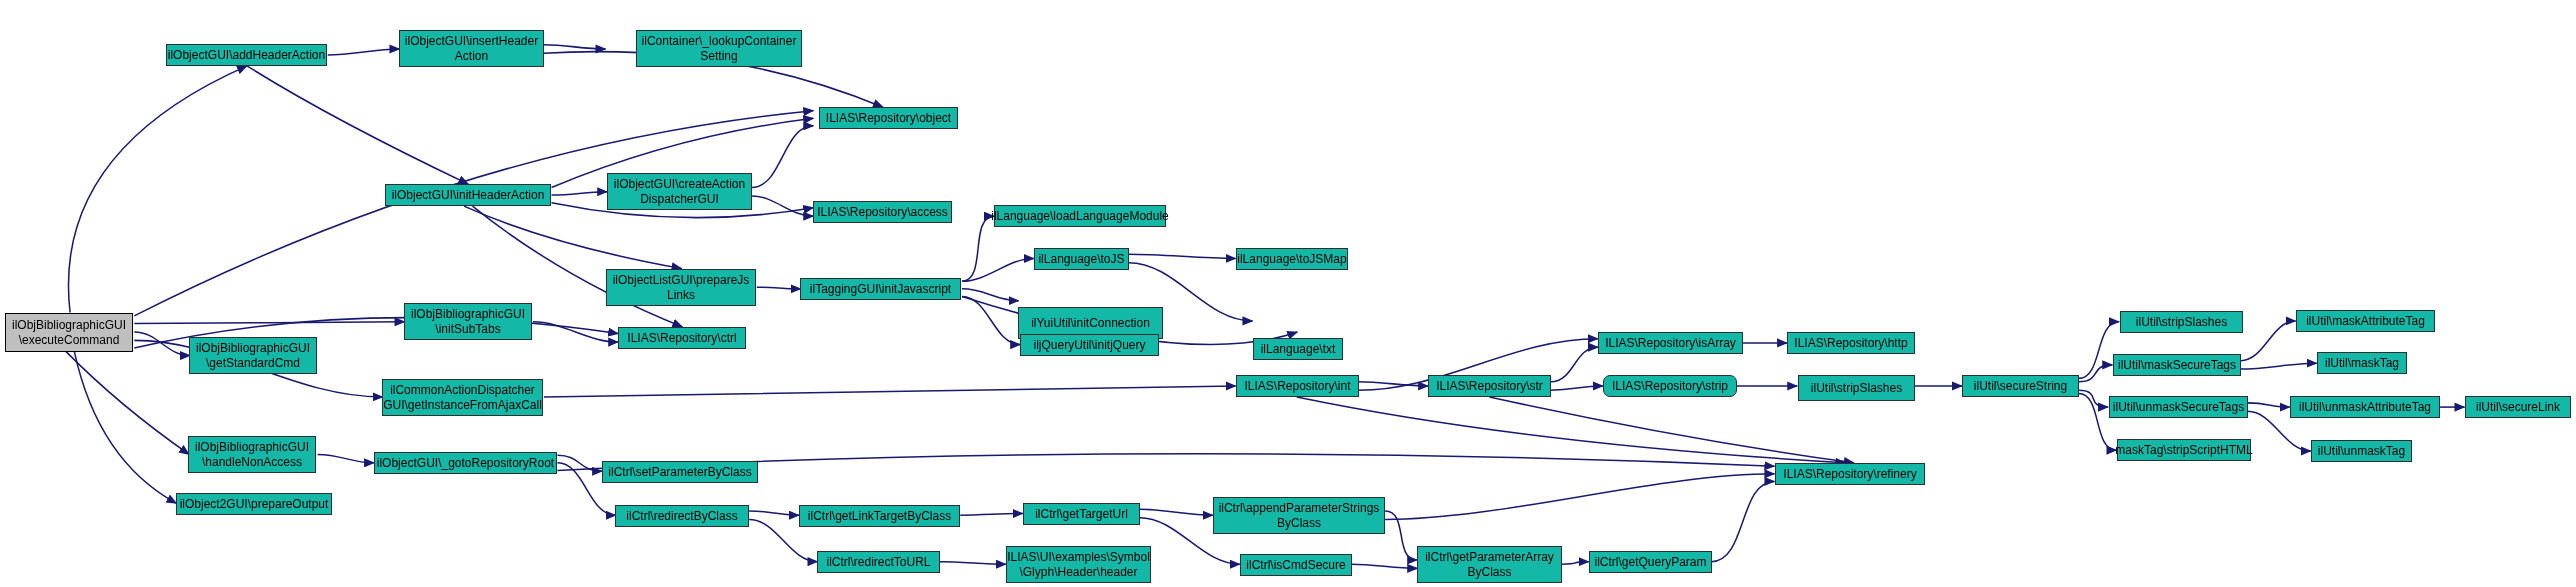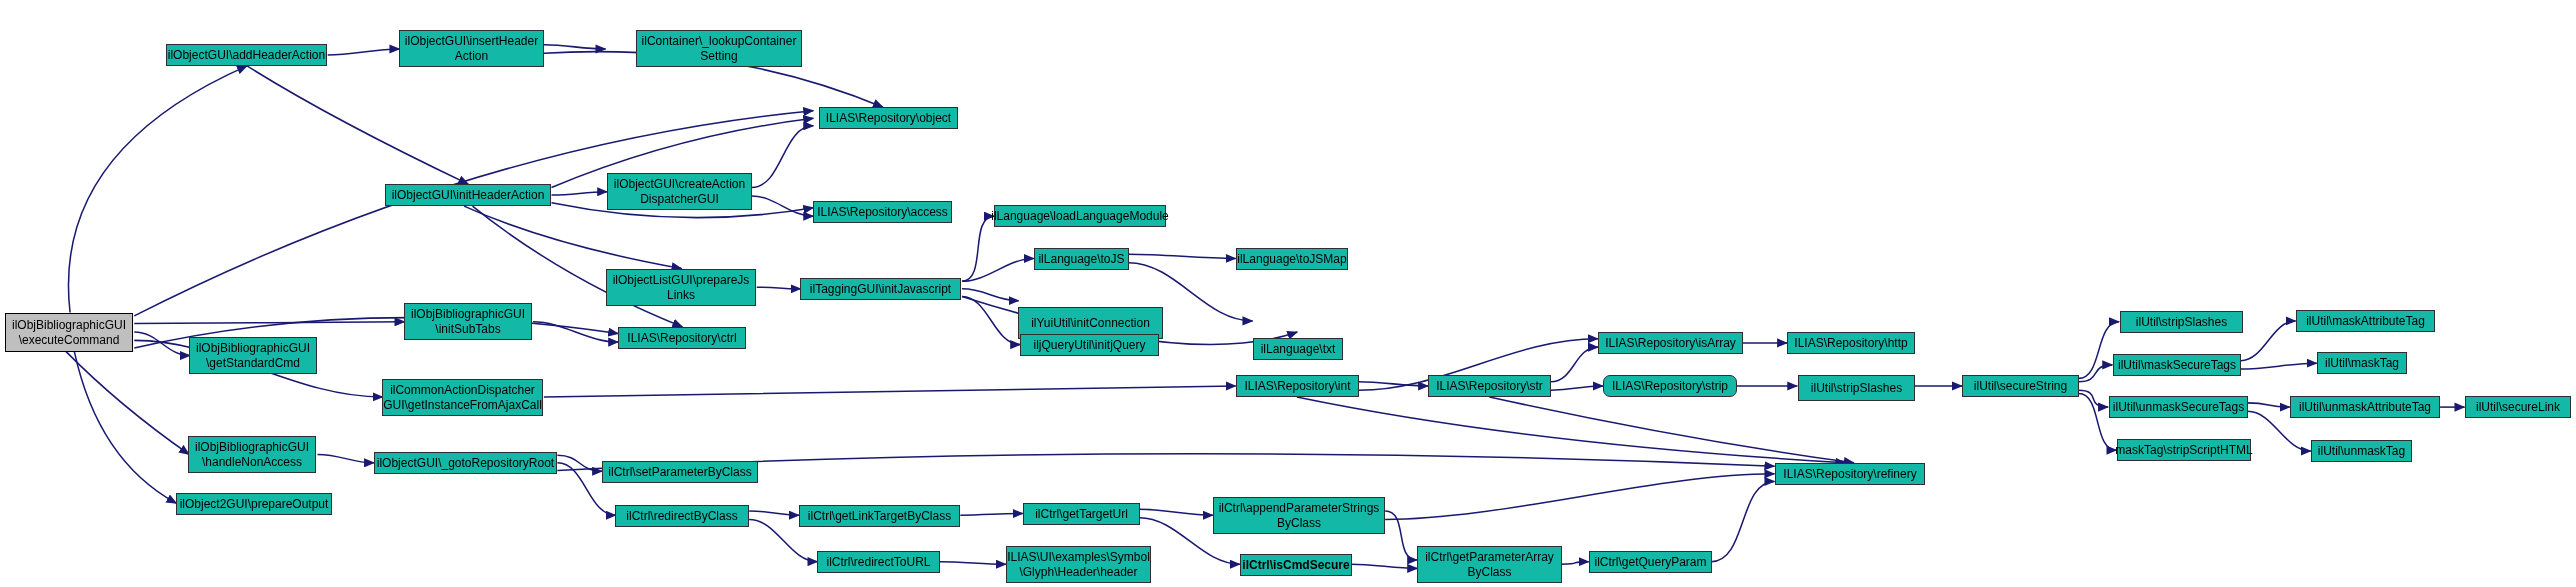--- a/index.html
+++ b/index.html
@@ -153,19 +153,19 @@
     <div class="node" style="left: 176px; top: 493px; width: 156px; height: 22px;"><span>ilObject2GUI\prepareOutput</span></div>
     <div class="node" style="left: 602px; top: 461px; width: 156px; height: 22px;"><span>ilCtrl\setParameterByClass</span></div>
     <div class="node" style="left: 615px; top: 505px; width: 134px; height: 22px;"><span>ilCtrl\redirectByClass</span></div>
     <div class="node" style="left: 799px; top: 505px; width: 161px; height: 22px;"><span>ilCtrl\getLinkTargetByClass</span></div>
     <div class="node" style="left: 817px; top: 551px; width: 123px; height: 22px;"><span>ilCtrl\redirectToURL</span></div>
     <div class="node" style="left: 1023px; top: 503px; width: 117px; height: 22px;"><span>ilCtrl\getTargetUrl</span></div>
     <div class="node" style="left: 1213px; top: 497px; width: 172px; height: 37px;"><span>ilCtrl\appendParameterStrings
 ByClass</span></div>
     <div class="node" style="left: 1006px; top: 546px; width: 145px; height: 37px;"><span>ILIAS\UI\examples\Symbol
 \Glyph\Header\header</span></div>
-    <div class="node" style="left: 1240px; top: 554px; width: 112px; height: 22px; font-weight: bold;"><span>ilCtrl\isCmdSecure</span></div>
+    <div class="node" style="left: 1240px; top: 554px; width: 112px; height: 22px;"><span>ilCtrl\isCmdSecure</span></div>
     <div class="node" style="left: 1417px; top: 546px; width: 145px; height: 37px;"><span>ilCtrl\getParameterArray
 ByClass</span></div>
     <div class="node" style="left: 1589px; top: 551px; width: 123px; height: 22px;"><span>ilCtrl\getQueryParam</span></div>
     <div class="node" style="left: 1775px; top: 463px; width: 150px; height: 22px;"><span>ILIAS\Repository\refinery</span></div>
   </div>
 
 
 </body></html>

